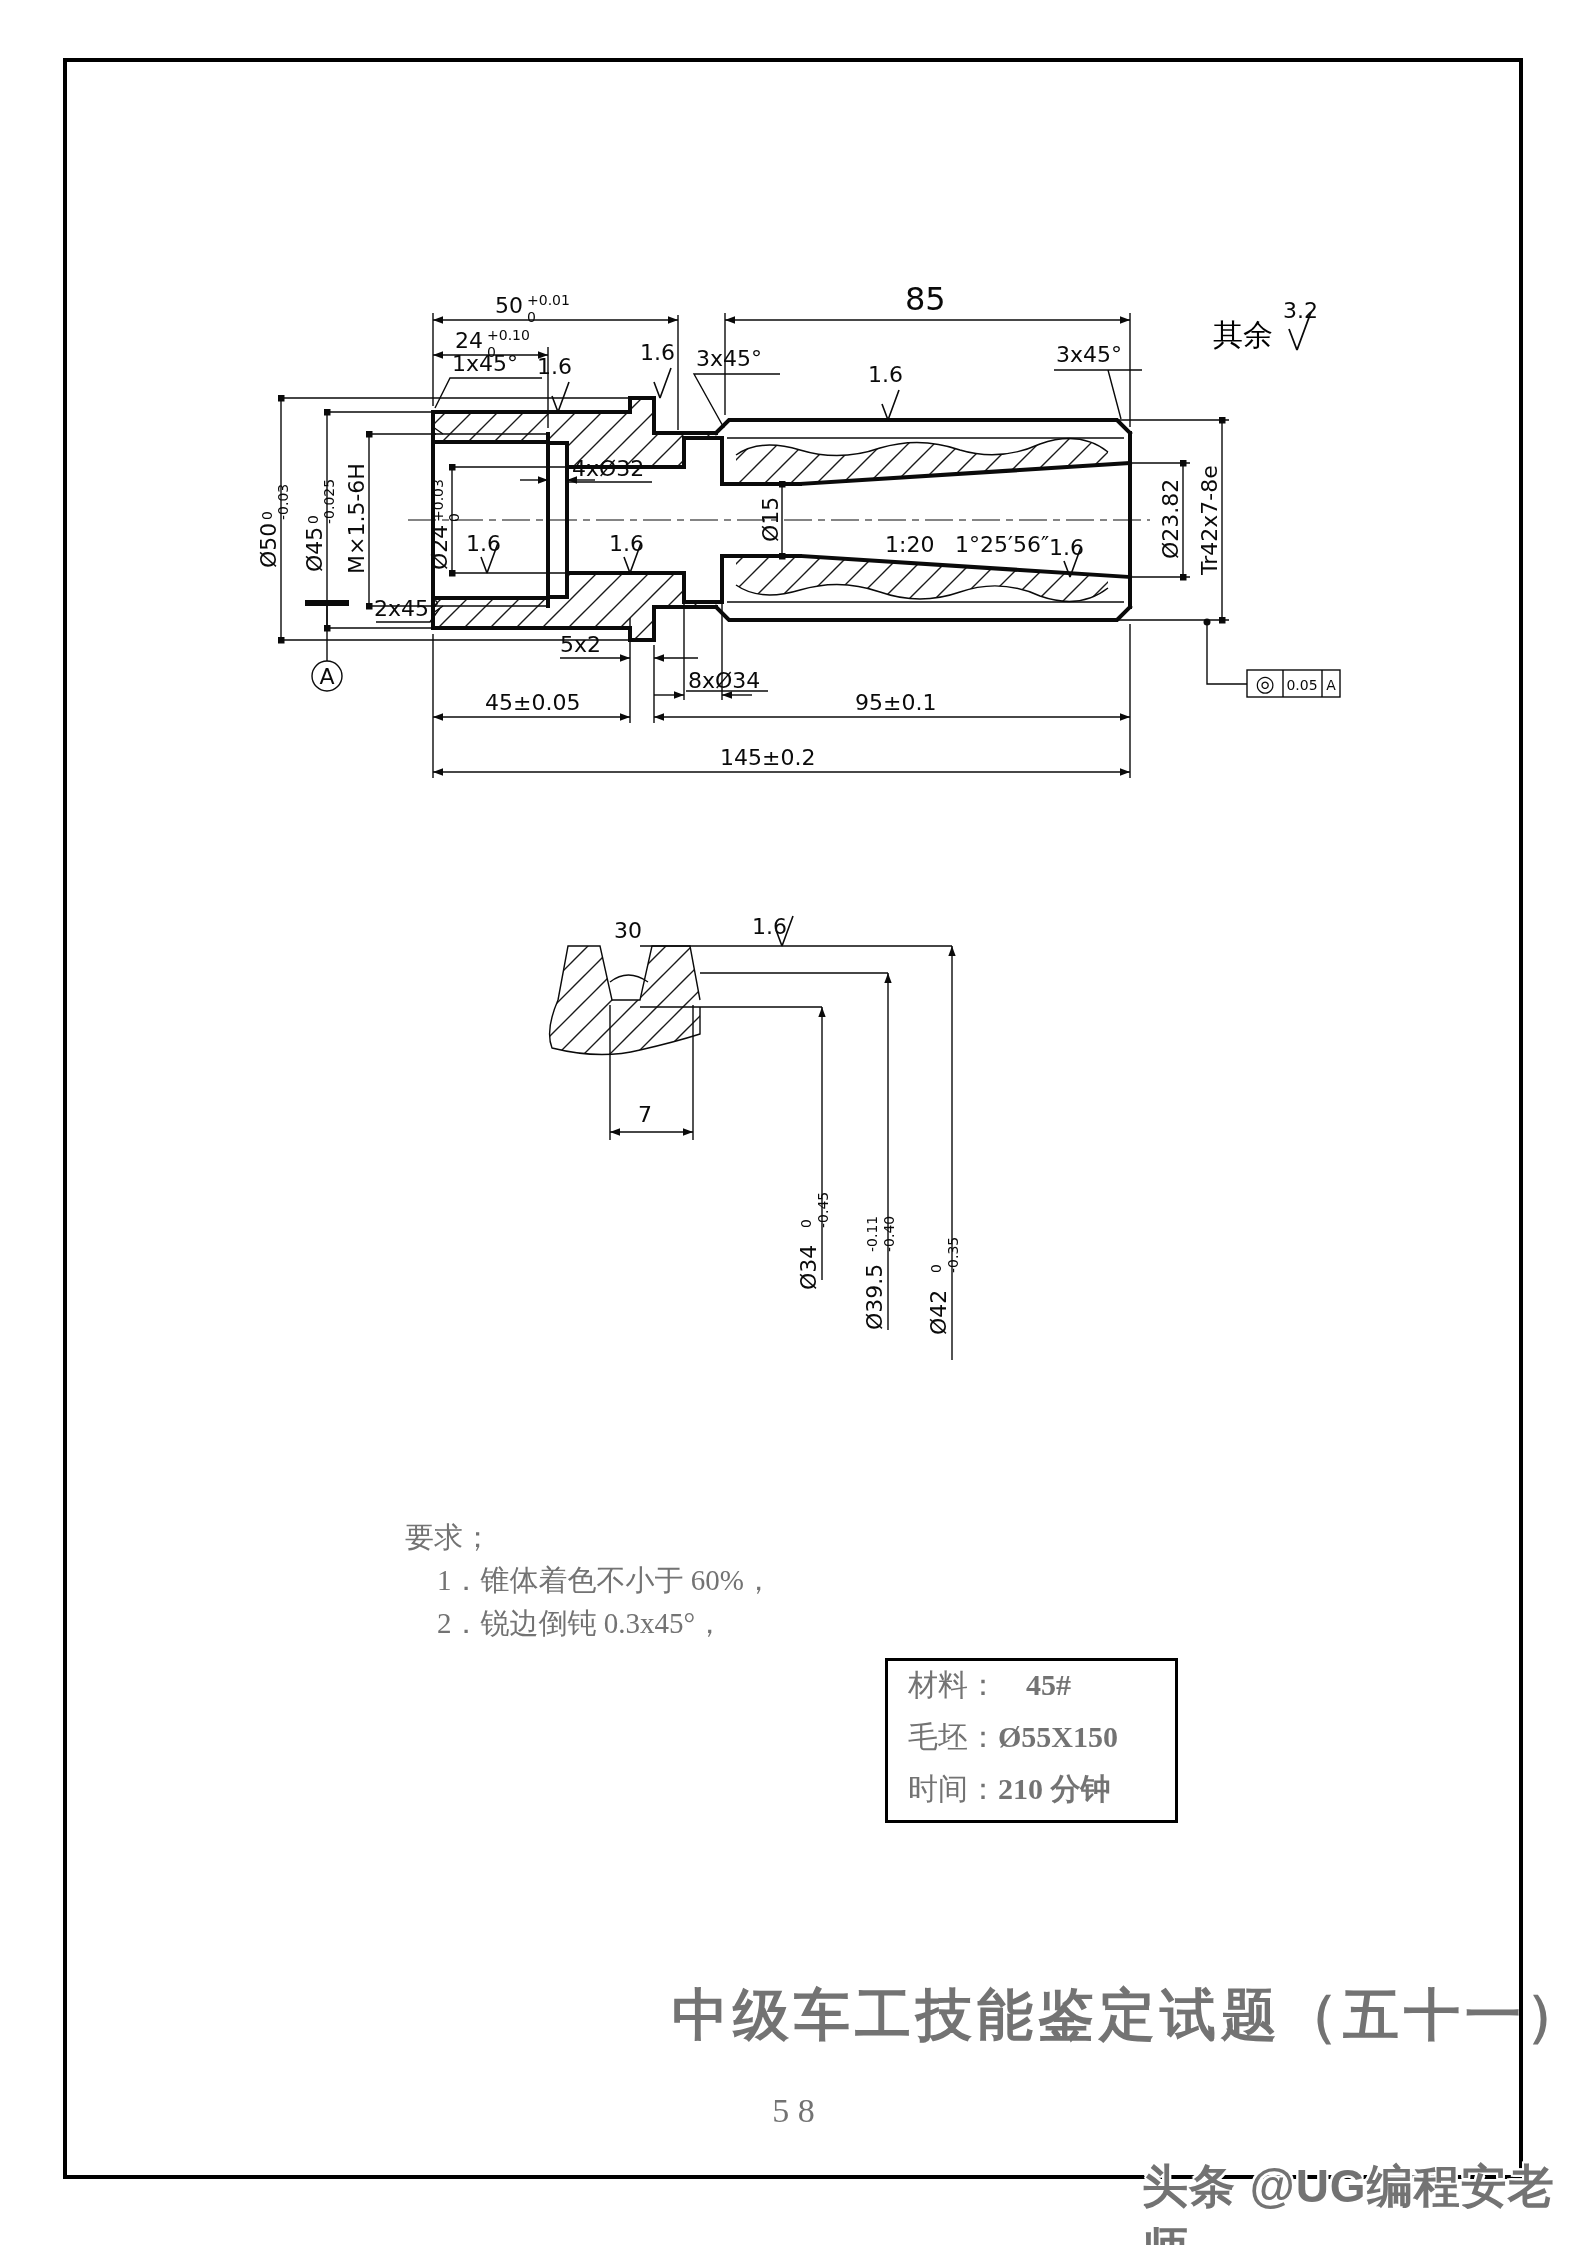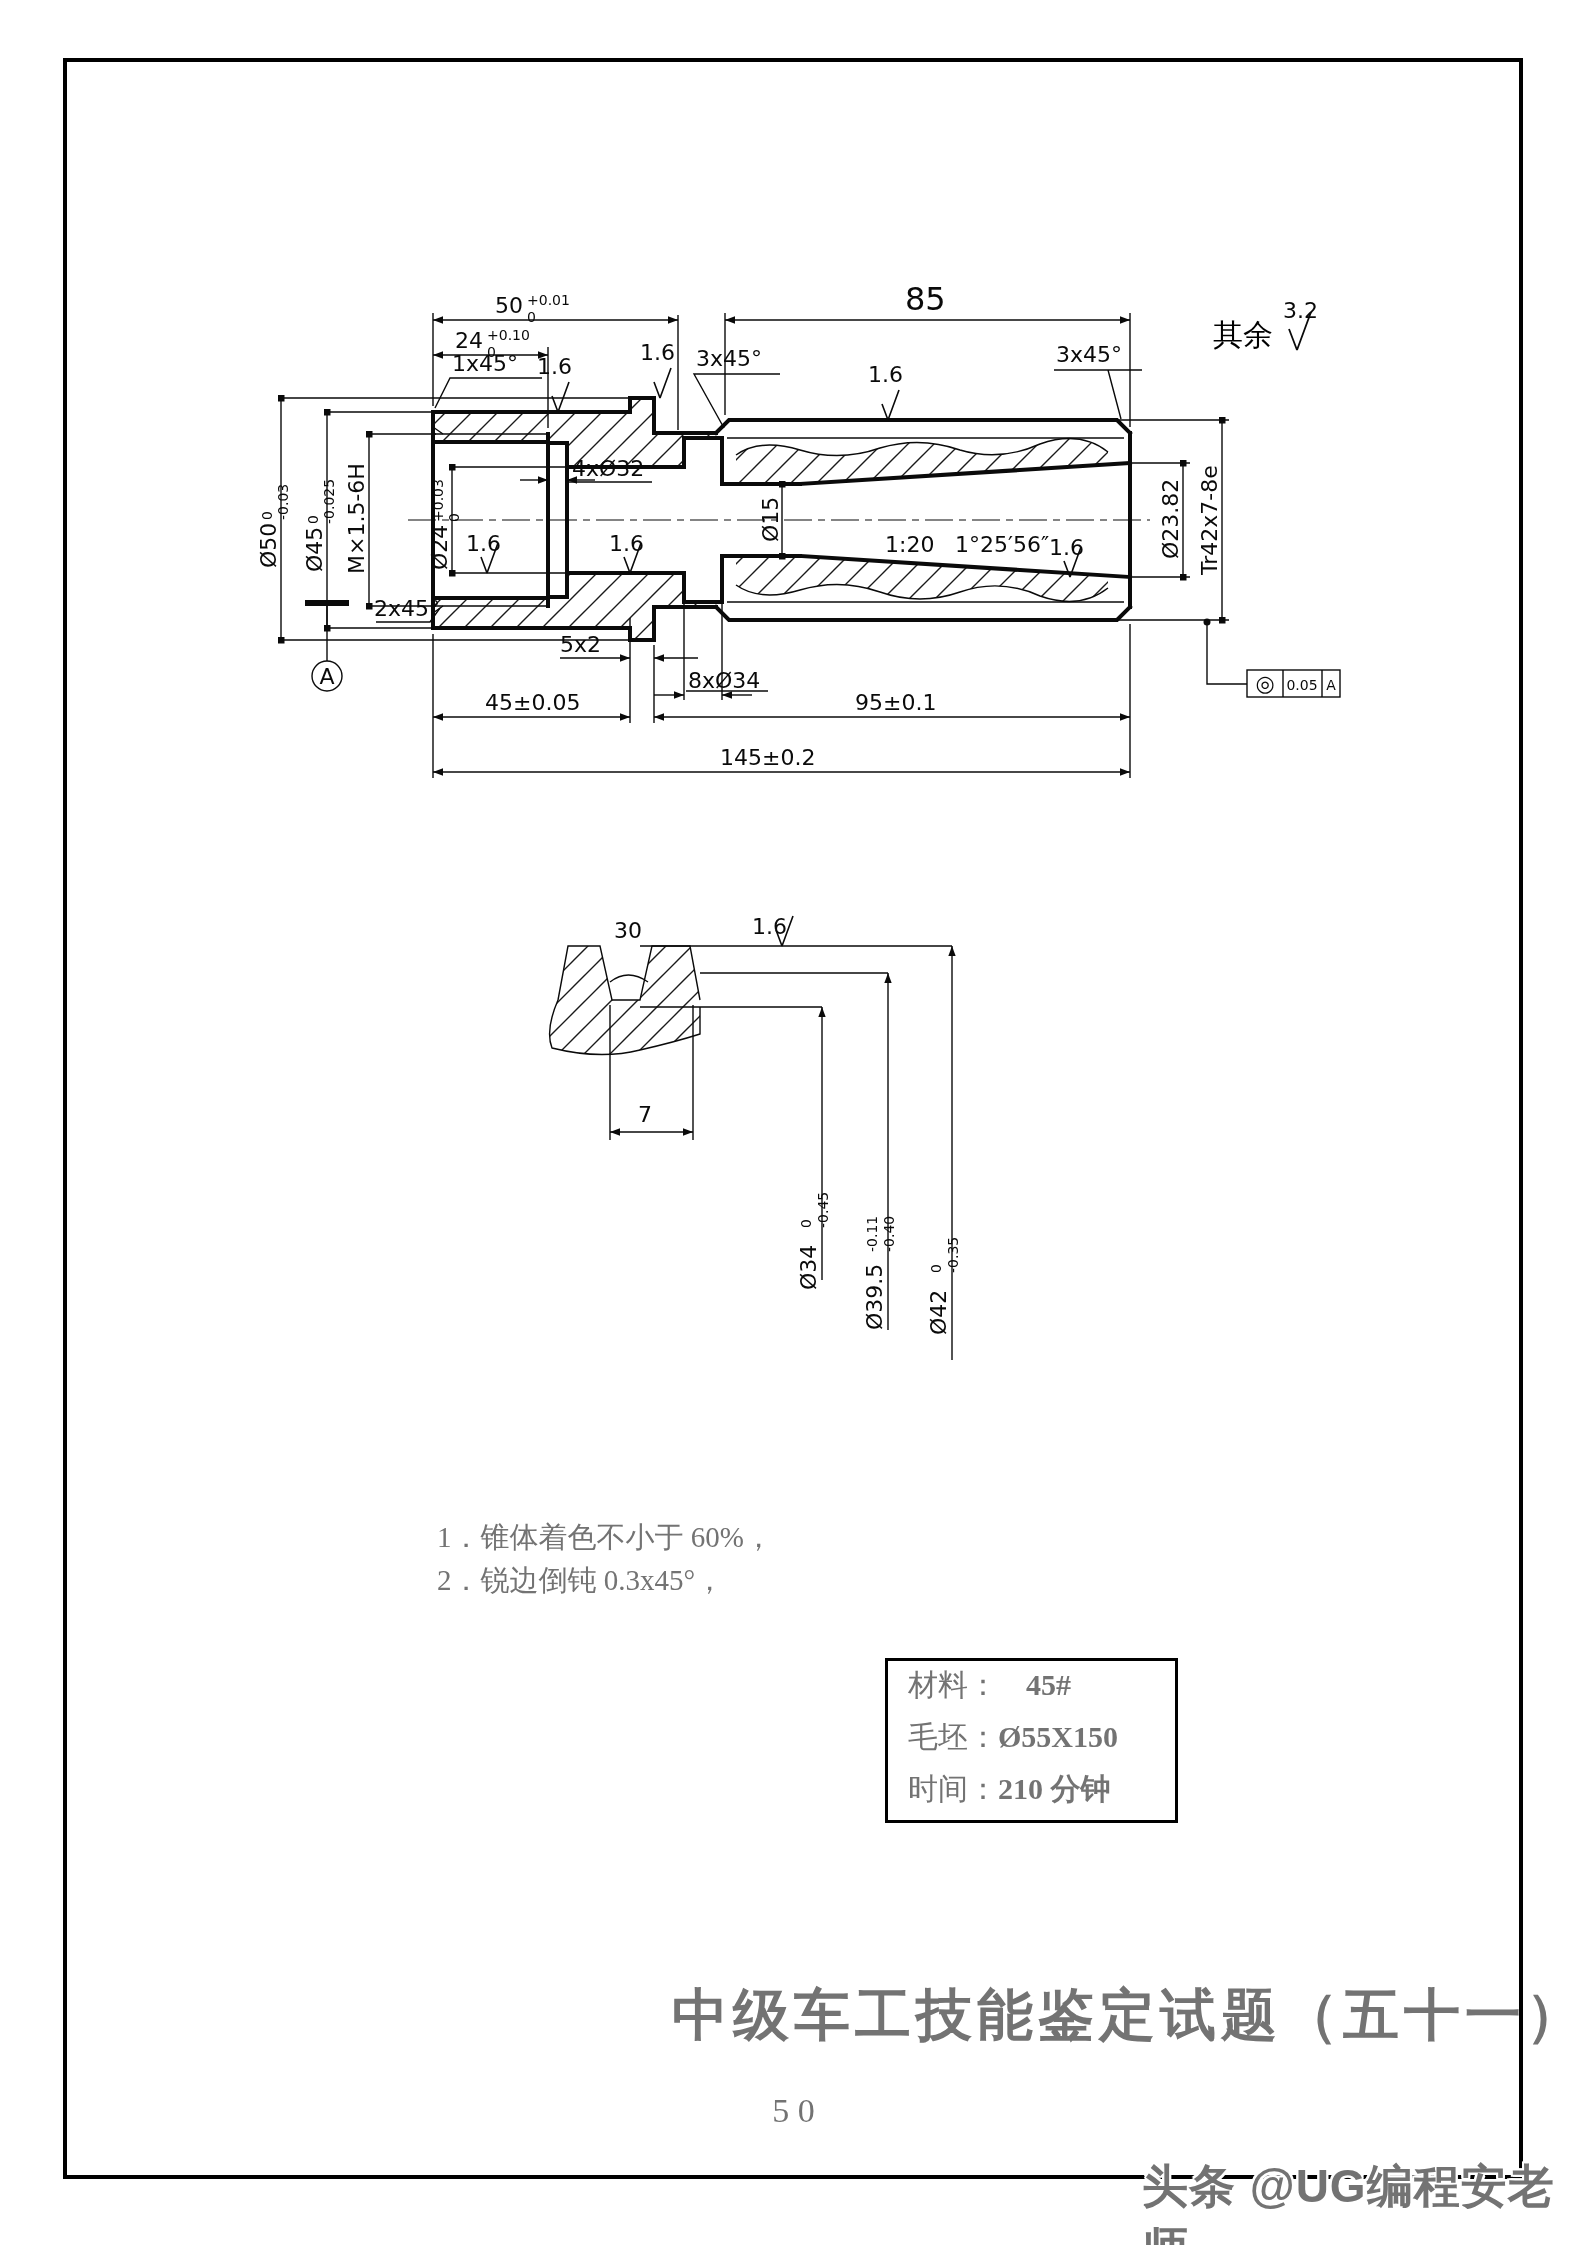--- a/index.html
+++ b/index.html
@@ -238,28 +238,29 @@
     </g>
     <g transform="translate(946,1335) rotate(-90)">
       <text class="dim" font-size="26" x="0" y="0">Ø42</text>
       <text class="dimsm" x="62" y="-5">0</text>
       <text class="dimsm" x="62" y="12">-0.35</text>
     </g>
   </g>
 </svg>
 
 <div class="req cjk">
+  <div>要求；</div>
   <div class="items">
     <div>1．锥体着色不小于 60%，</div>
     <div>2．锐边倒钝 0.3x45°，</div>
   </div>
 </div>
 
 <div class="infobox cjk">
   <div class="row"><span>材料：</span><span class="val ml">45#</span></div>
   <div class="row"><span>毛坯：</span><span class="val">Ø55X150</span></div>
   <div class="row"><span>时间：</span><span class="val">210 分钟</span></div>
 </div>
 
 <div class="title cjk">中级车工技能鉴定试题（五十一）</div>
-<div class="pagenum cjk">5 0</div>
+<div class="pagenum cjk">5 8</div>
 <div class="wm">头条 @UG编程安老师</div>
 </div>
 
 </body></html>

